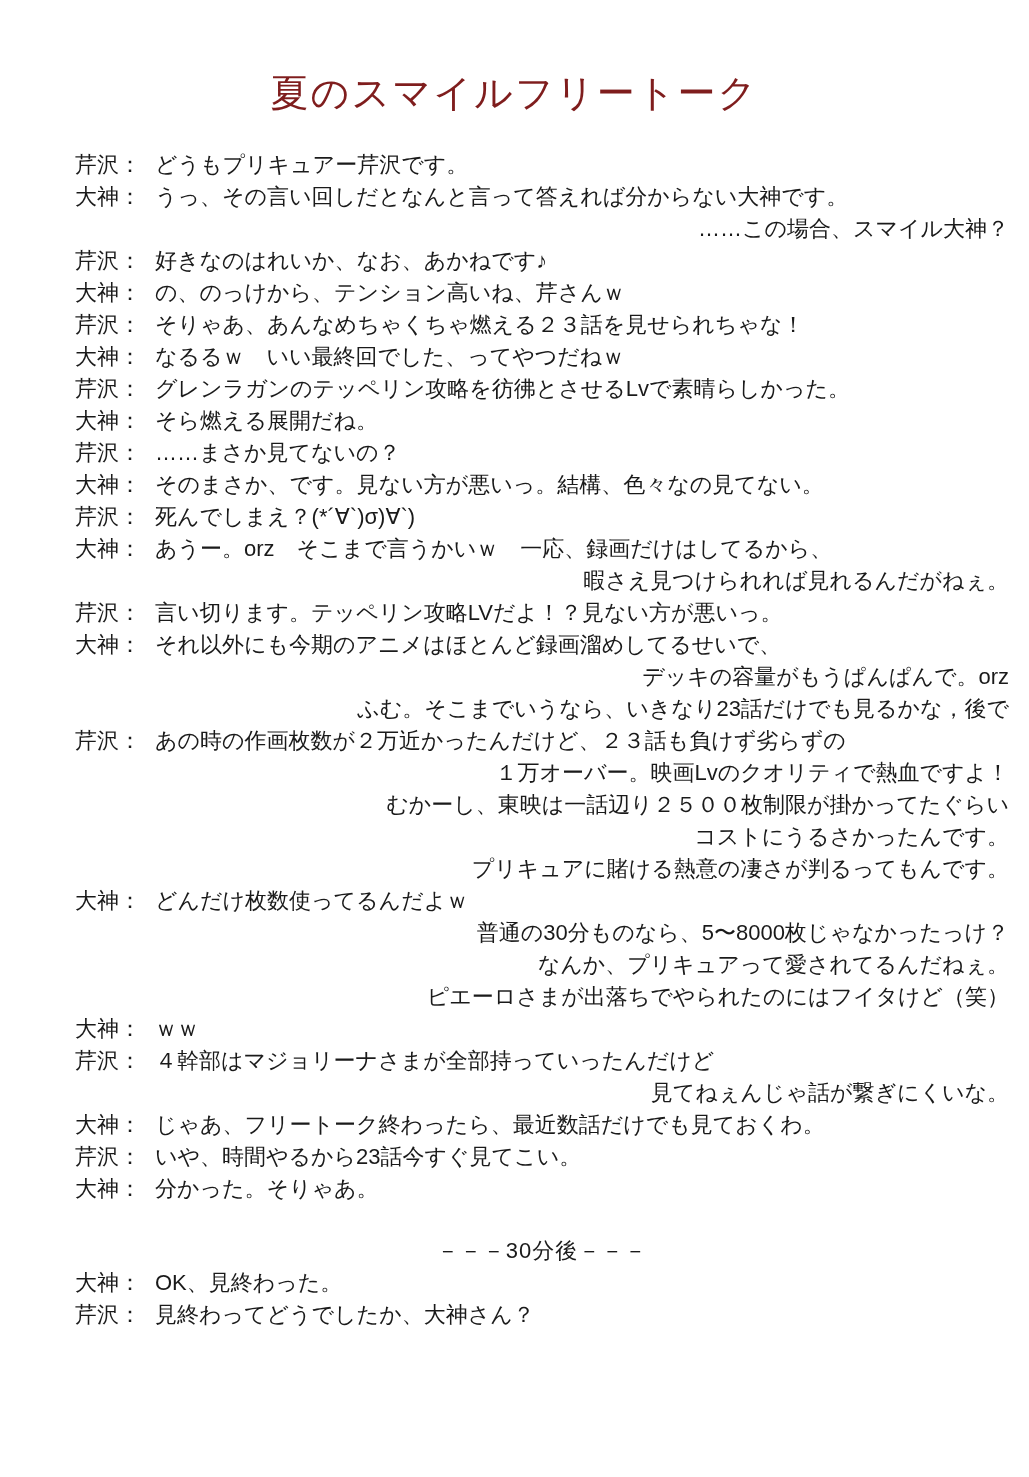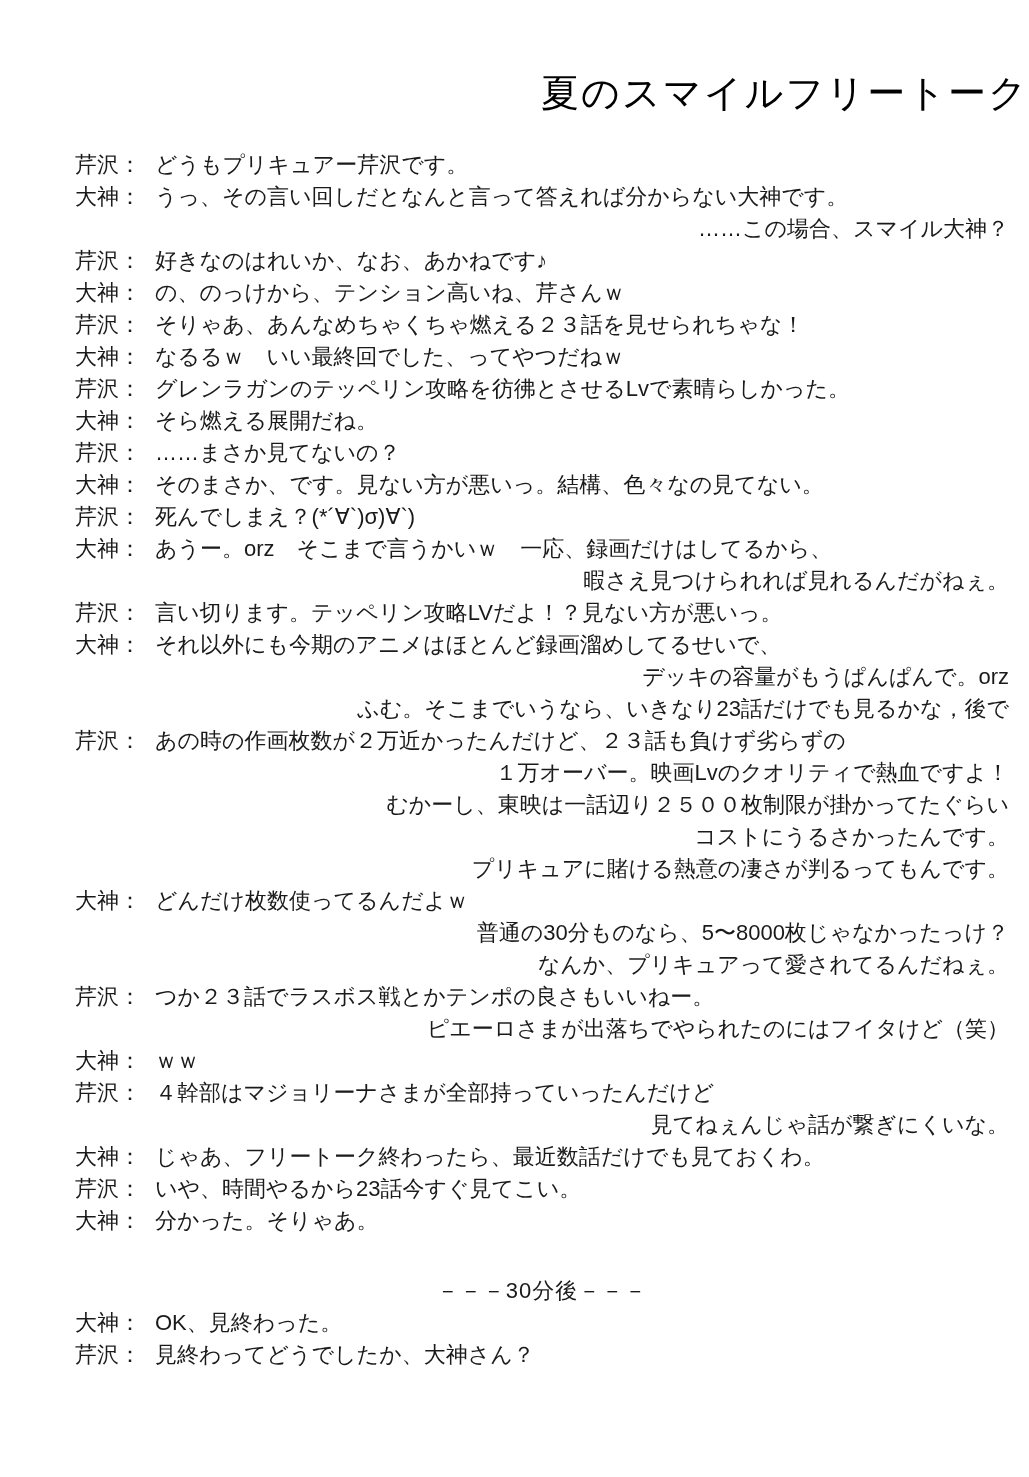--- a/index.html
+++ b/index.html
@@ -13,46 +13,46 @@
     height: 1477px;
     background: #ffffff;
     color: #1a1a1a;
     font-family: "Liberation Sans", "DejaVu Sans", sans-serif;
     overflow: hidden;
     box-sizing: border-box;
   }
   .title {
     margin: 0;
     padding-top: 68px;
-    text-align: right;
+    text-align: center;
     font-size: 38px;
     font-weight: 500;
     letter-spacing: 2px;
-    color: #000000;
+    color: #7f1d1d;
   }
   .body {
     margin-top: 30px;
     padding-left: 75px;
     padding-right: 20px;
     font-size: 22px;
     line-height: 32px;
     white-space: nowrap;
   }
   .entry { margin: 0; }
   .line { height: 32px; }
   .line .speaker {
     display: inline-block;
     width: 80px;
   }
   .line.cont {
     padding-left: 80px;
     text-align: right;
   }
   .divider {
-    margin-top: 38px;
+    margin-top: 30px;
     margin-bottom: 0;
     text-align: center;
     height: 32px;
     letter-spacing: 1px;
   }
 </style>
 </head>
 <body>
 
 <div class="page">
@@ -110,21 +110,20 @@
         <div class="line cont">むかーし、東映は一話辺り２５００枚制限が掛かってたぐらい</div>
         <div class="line cont">コストにうるさかったんです。</div>
         <div class="line cont">プリキュアに賭ける熱意の凄さが判るってもんです。</div>
       </div>
       <div class="entry">
         <div class="line"><span class="speaker">大神：</span><span class="text">どんだけ枚数使ってるんだよｗ</span></div>
         <div class="line cont">普通の30分ものなら、5〜8000枚じゃなかったっけ？</div>
         <div class="line cont">なんか、プリキュアって愛されてるんだねぇ。</div>
       </div>
       <div class="entry">
-        <div class="line"><span class="speaker">芹沢：</span><span class="text">つか２３話でラスボス戦とかテンポの良さもいいねー。</span></div>
         <div class="line cont">ピエーロさまが出落ちでやられたのにはフイタけど（笑）</div>
       </div>
       <div class="entry">
         <div class="line"><span class="speaker">大神：</span><span class="text">ｗｗ</span></div>
       </div>
       <div class="entry">
         <div class="line"><span class="speaker">芹沢：</span><span class="text">４幹部はマジョリーナさまが全部持っていったんだけど</span></div>
         <div class="line cont">見てねぇんじゃ話が繋ぎにくいな。</div>
       </div>
       <div class="entry">

